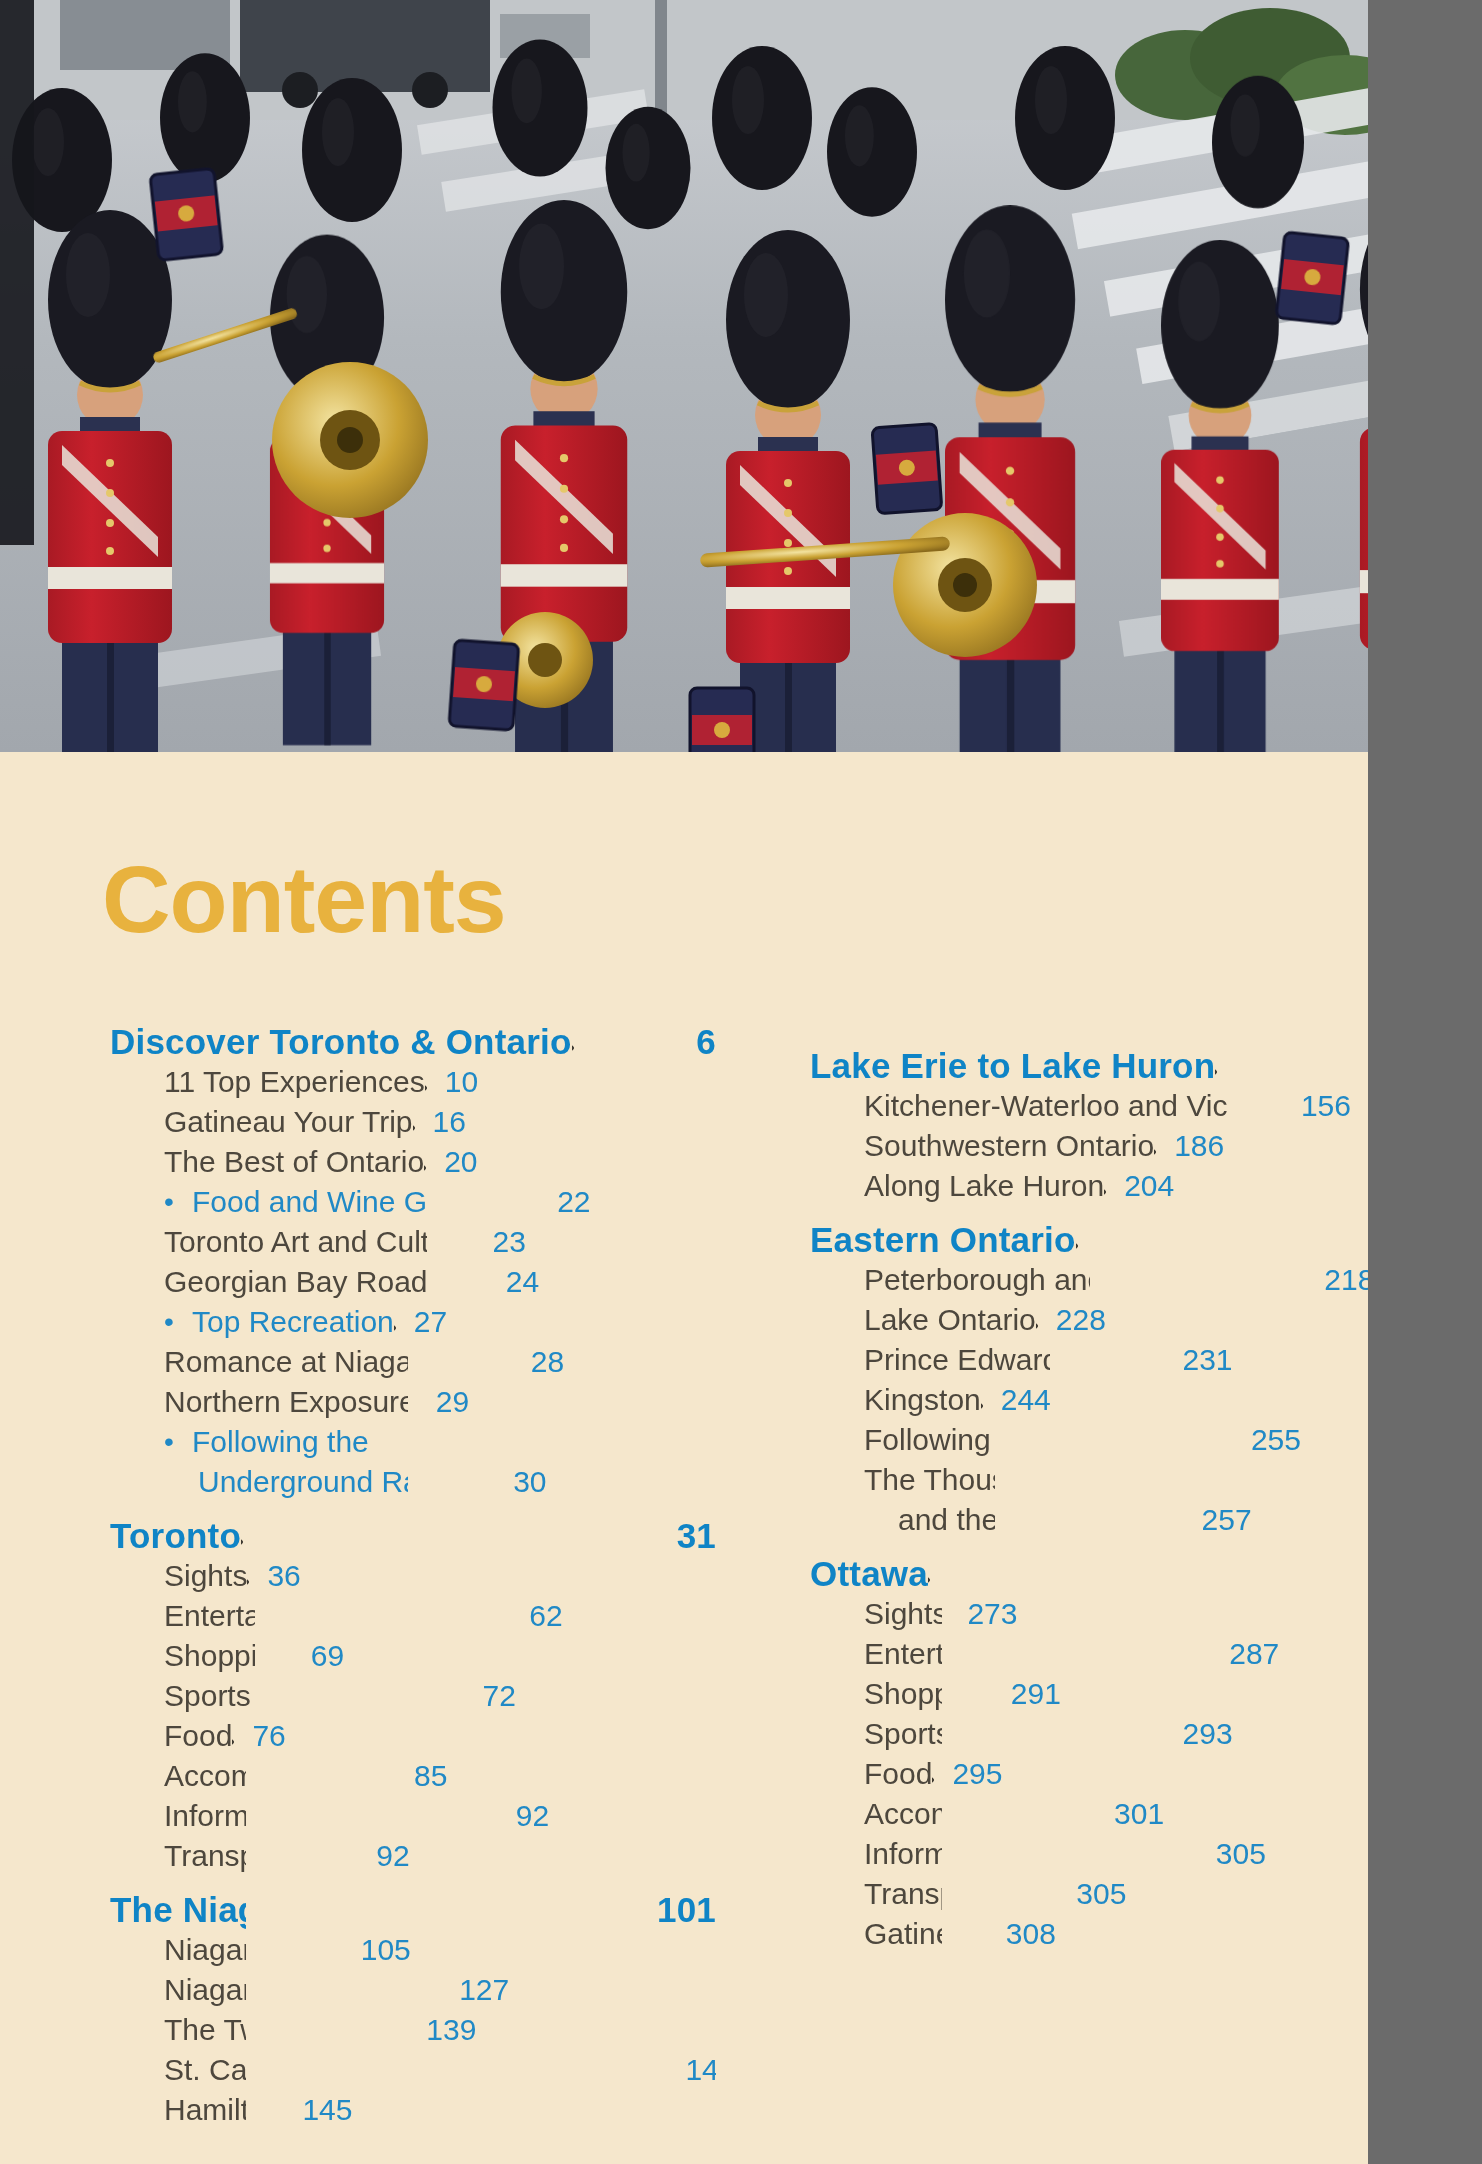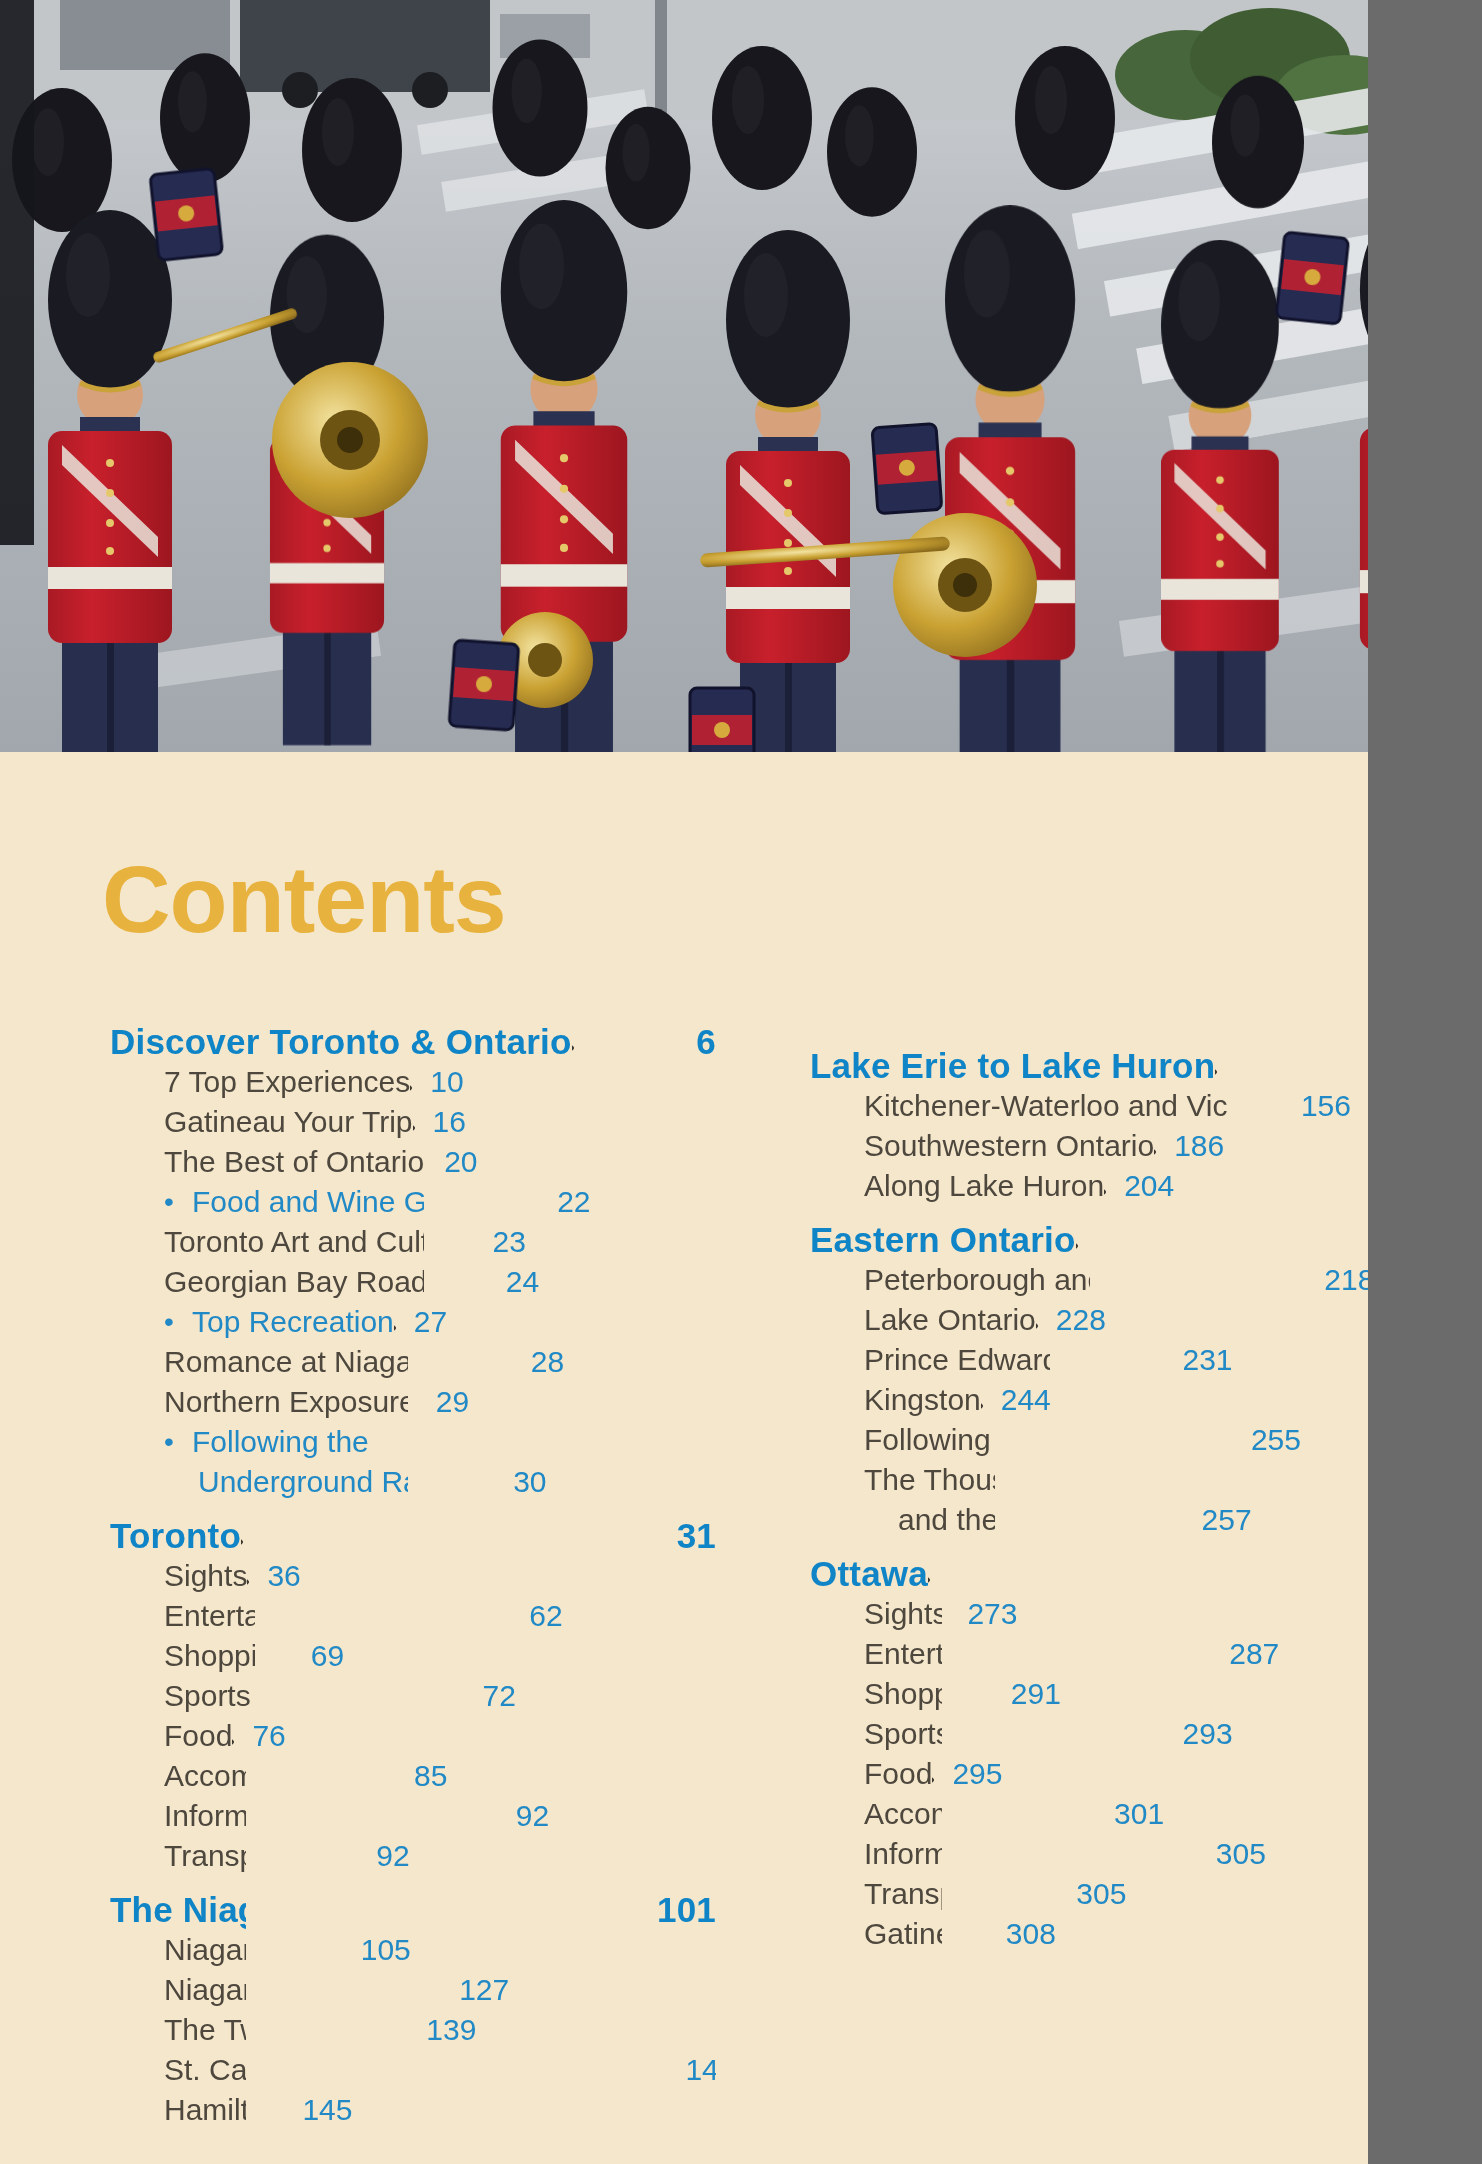--- a/index.html
+++ b/index.html
@@ -157,21 +157,21 @@
 
   <div class="contents-title">Contents</div>
 
   <div class="col col-left">
       <div class="row heading">
         <span class="label">Discover Toronto &amp; Ontario</span>
         <span class="dots"></span>
         <span class="page">6</span>
       </div>
       <div class="row item">
-        <span class="label">7 Top Experiences</span>
+        <span class="label">11 Top Experiences</span>
         <span class="dots"></span>
         <span class="page">10</span>
       </div>
       <div class="row item">
         <span class="label">Gatineau Your Trip</span>
         <span class="dots"></span>
         <span class="page">16</span>
       </div>
       <div class="row item">
         <span class="label">The Best of Ontario</span>

